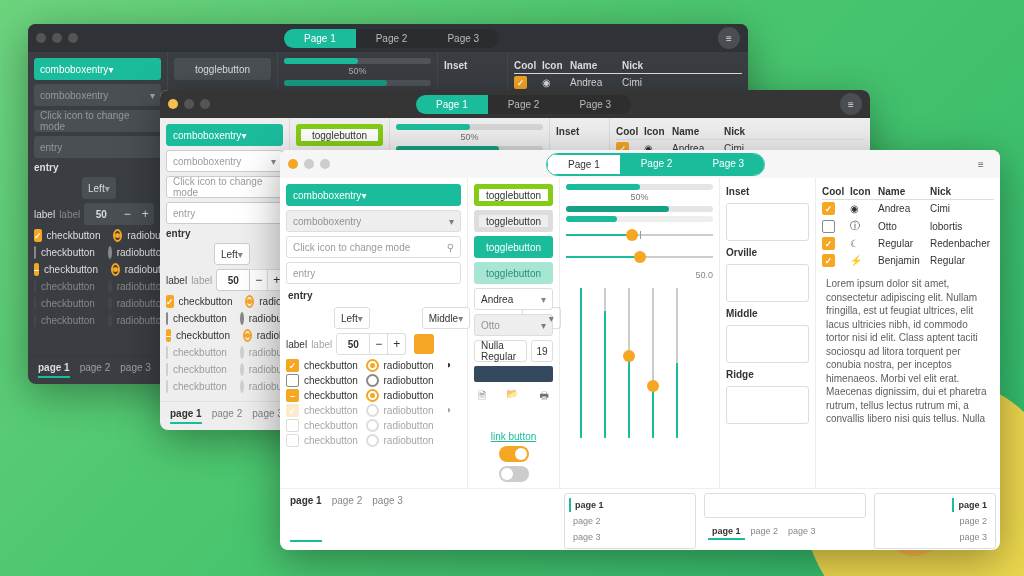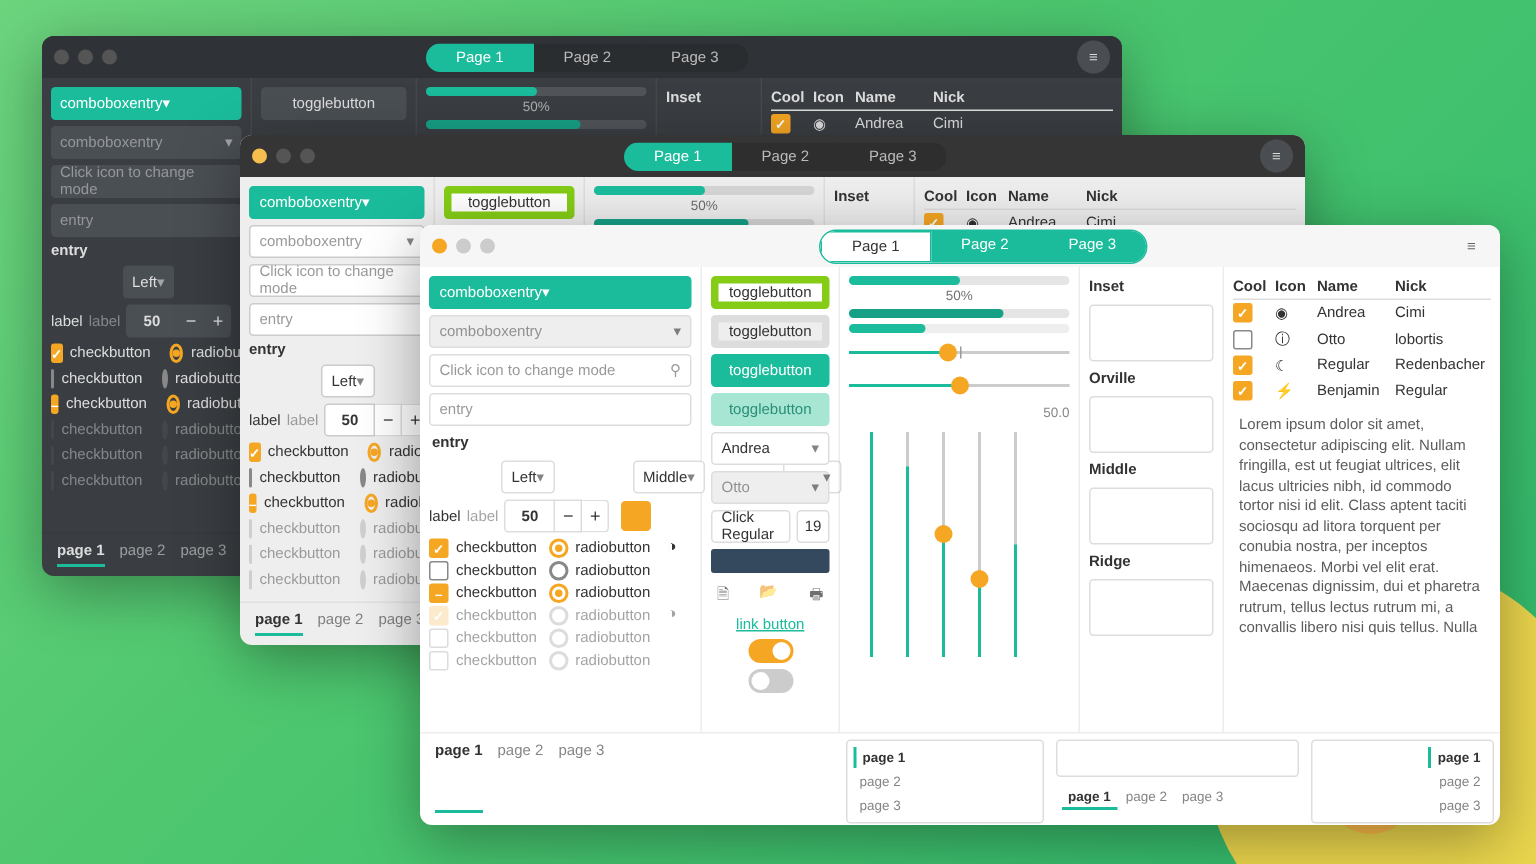--- a/index.html
+++ b/index.html
@@ -131,21 +131,21 @@
   .table { font-size:10px; }
   .table .hdr{ display:grid; grid-template-columns:28px 28px 52px 60px; font-weight:600; padding:2px 0; border-bottom:1px solid #ddd;}
   .table .row{ display:grid; grid-template-columns:28px 28px 52px 60px; padding:2px 0; align-items:center;}
 
   .lorem{ font-size:10px; line-height:1.35; opacity:.8; padding:4px; overflow:hidden;}
 
   .lowtabs{ display:flex; gap:10px; padding:6px 10px; font-size:10px; border-top:1px solid rgba(0,0,0,.06);}
   .lowtabs .t{ padding-bottom:3px; opacity:.6;}
   .lowtabs .t.active{ opacity:1; border-bottom:2px solid #1abc9c; font-weight:600;}
 
-  .link{ color:#1abc9c; text-decoration:underline; text-align:center;}
+  .link{ color:#1abc9c; text-decoration:underline; text-align:center;margin-top:20px;}
   .switch{ width:30px; height:16px; border-radius:8px; position:relative;}
   .switch.on{background:#f5a623;} .switch.off{background:#ccc;}
   .switch .knob{position:absolute;top:2px;width:12px;height:12px;border-radius:50%;background:#fff;}
   .switch.on .knob{right:2px;} .switch.off .knob{left:2px;}
 
   .bluebar{height:16px;background:#34495e;border-radius:2px;}
   .iconrow{display:flex;justify-content:space-between;padding:2px 4px;}
   .iconrow span{opacity:.7;}
 
   .nbgroup{ border:1px solid #ddd; border-radius:3px; padding:4px; display:flex; flex-direction:column; gap:2px;}
@@ -479,21 +479,21 @@
       <div class="togglebtn mint">togglebutton</div>
       <div class="combo">
           <span>Andrea</span>
           <span class="caret">▾</span>
         </div>
       <div class="combo" style="background:#eee">
           <span class="placeholder">Otto</span>
           <span class="caret">▾</span>
         </div>
       <div class="hrow">
-          <div class="input" style="flex:1">Click Regular</div>
+          <div class="input" style="flex:1">Nulla Regular</div>
           <div class="input" style="width:22px;justify-content:center">19</div>
         </div>
       <div class="bluebar"></div>
       <div class="iconrow">
         <span>🗎</span>
         <span>📂</span>
         <span>🖶</span>
       </div>
       <div class="link">link button</div>
       <div style="display:flex;justify-content:center;">

